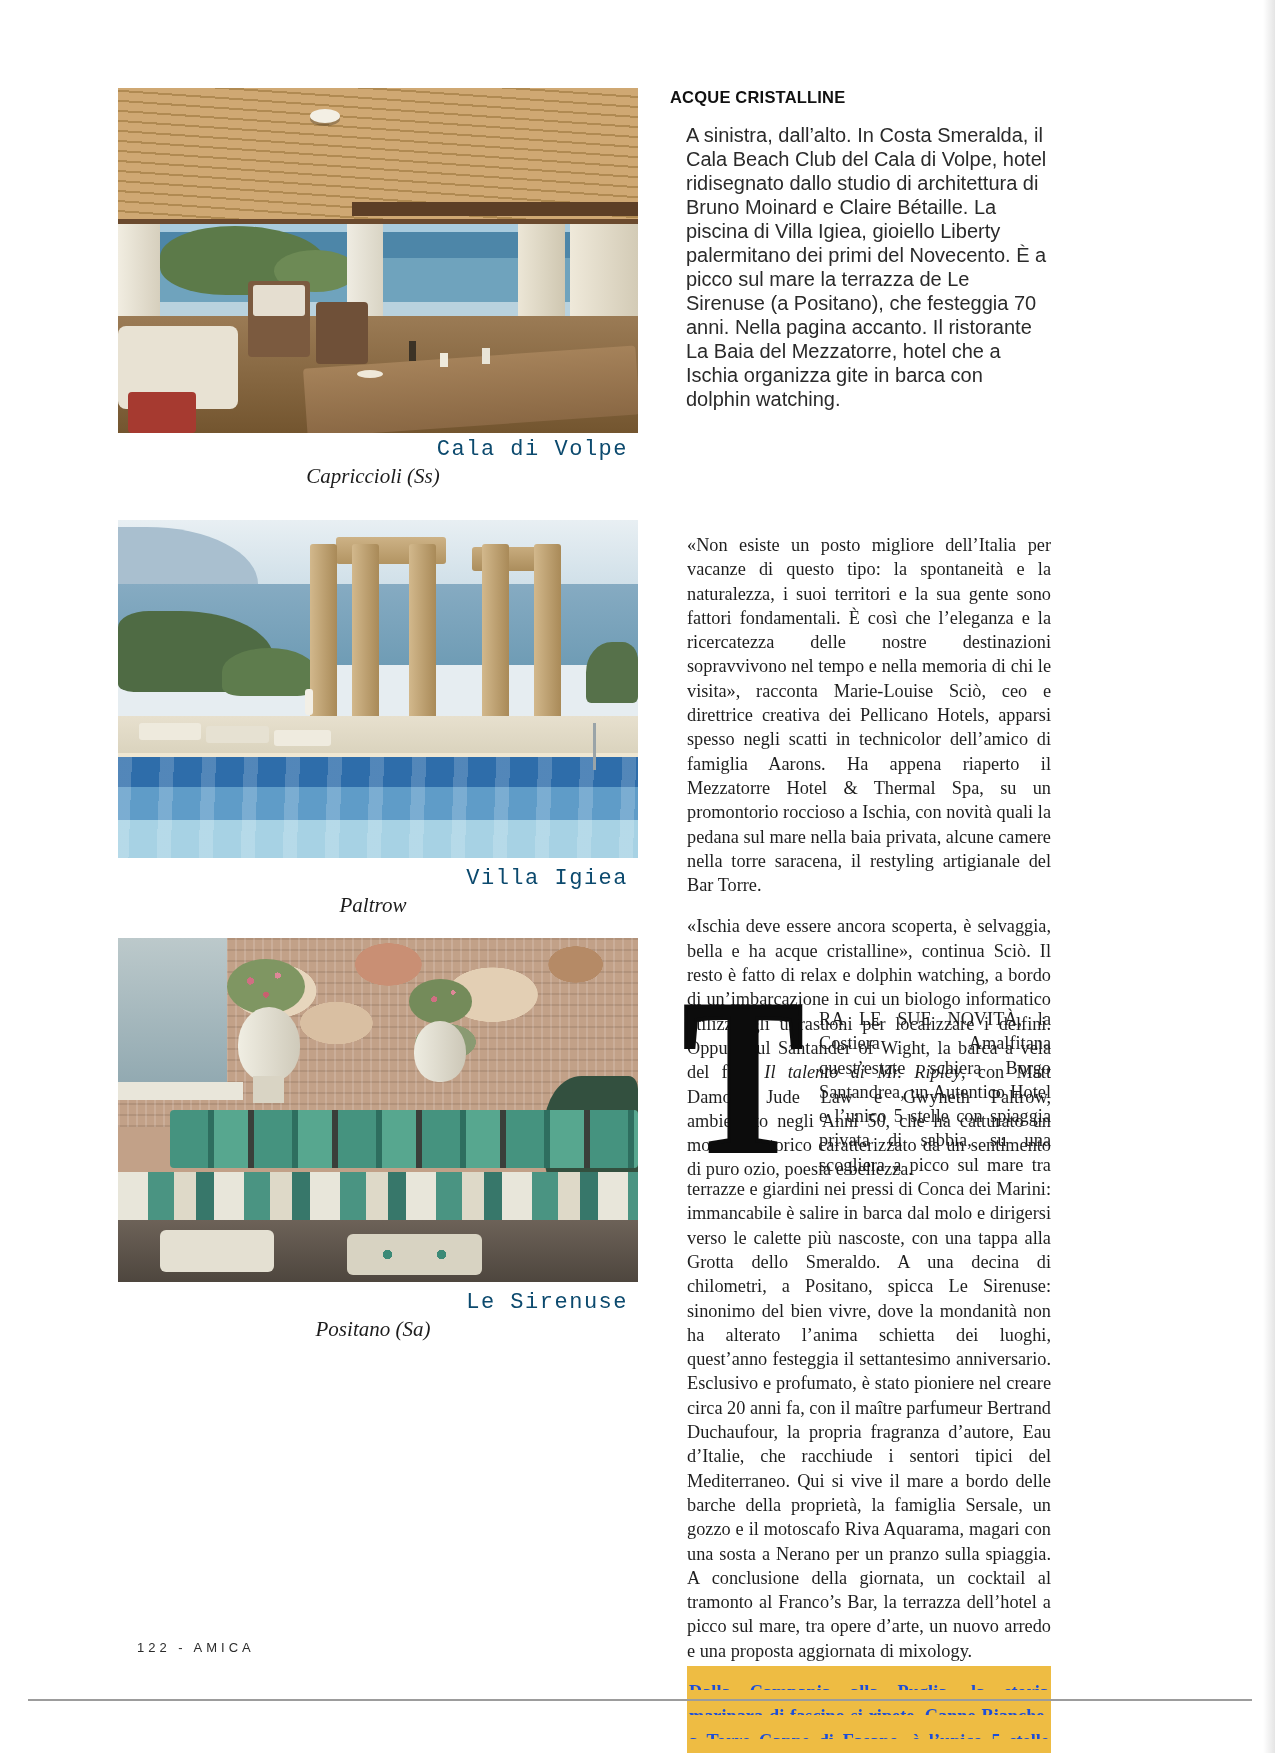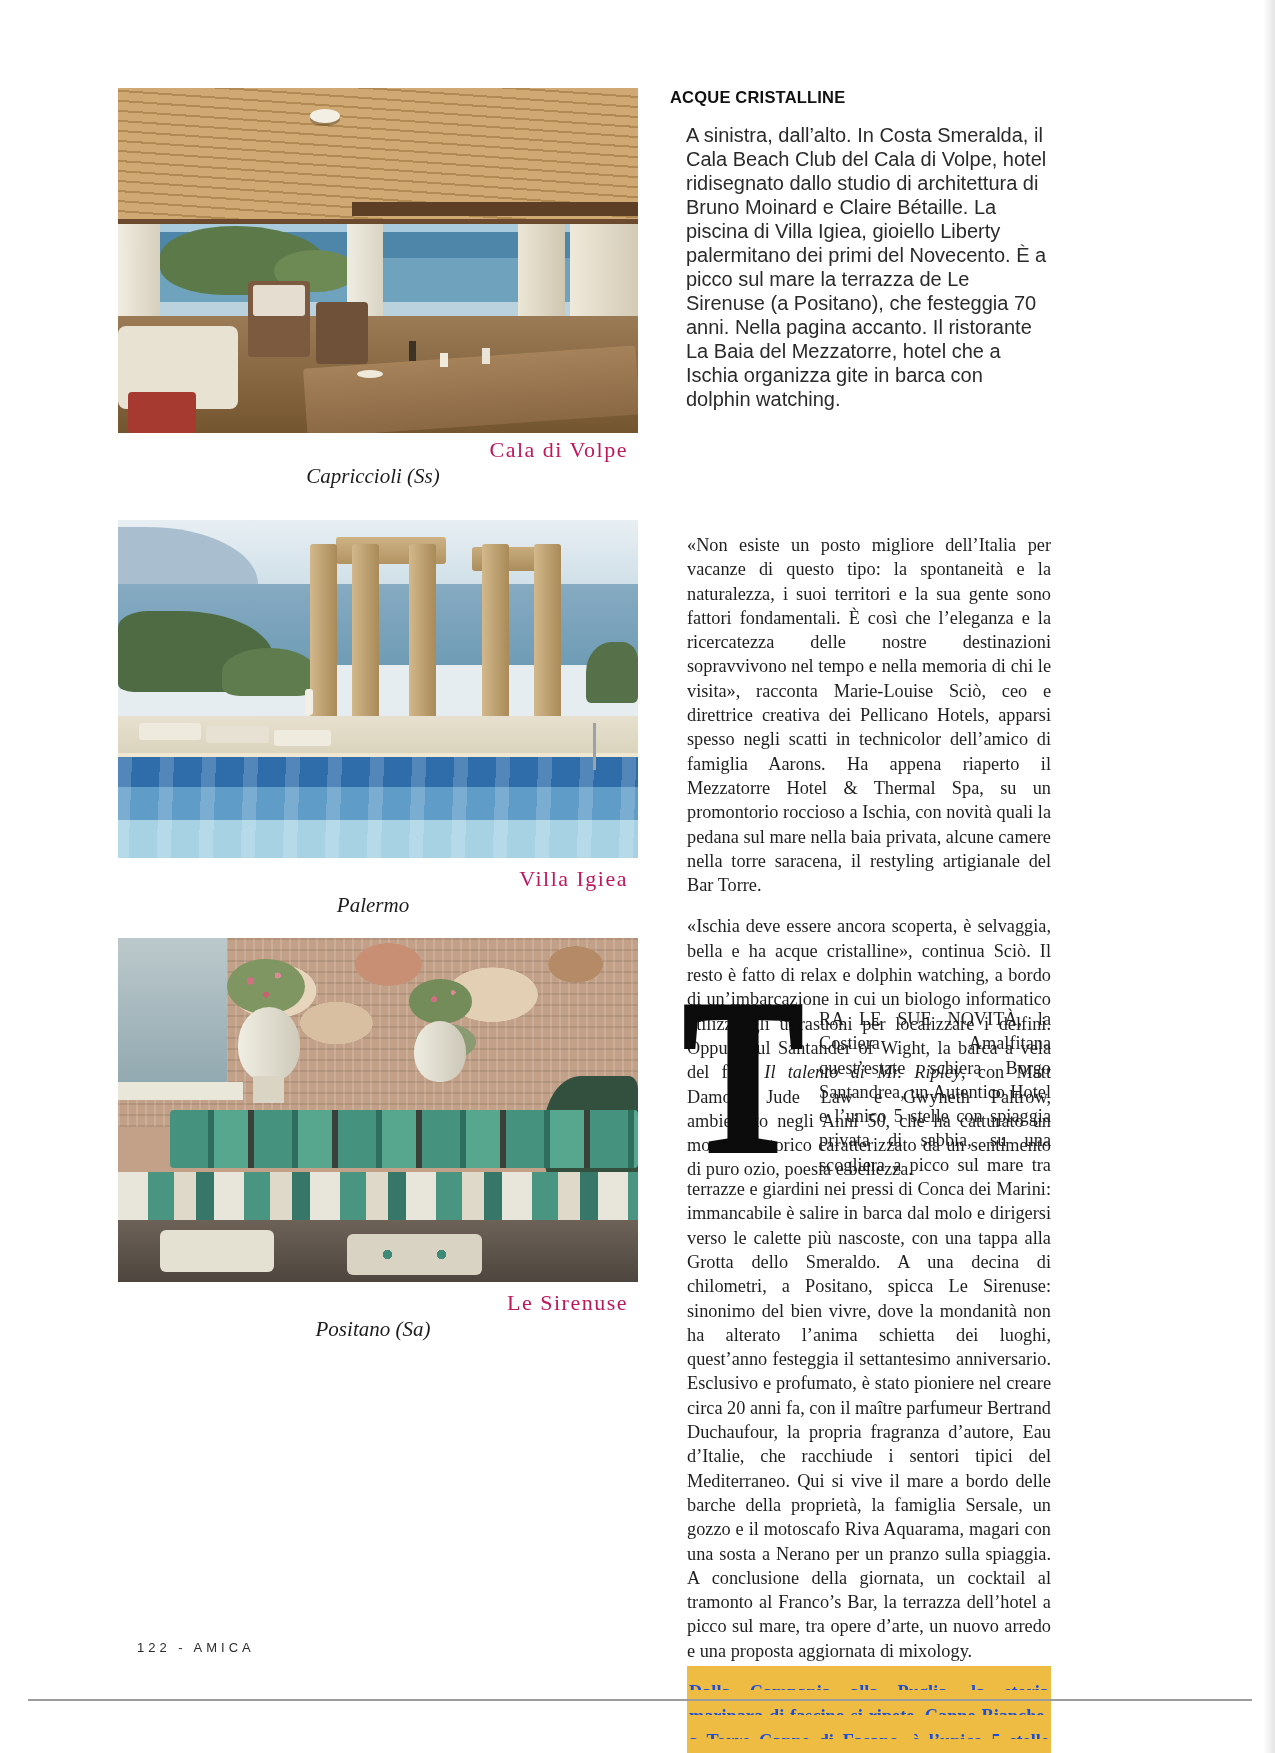--- a/index.html
+++ b/index.html
@@ -90,22 +90,22 @@
   .p3-chairs2{left:0;top:68%;width:100%;height:15%;
       background:repeating-linear-gradient(90deg,#e8e6da 0 30px,#4a9482 30px 56px,#ded9c8 56px 78px,#37776a 78px 96px);}
   .p3-floor{left:0;bottom:0;width:100%;height:18%;background:linear-gradient(#6d6258,#4e463e);}
   .p3-table1{left:8%;bottom:3%;width:22%;height:12%;background:#e4e0d2;border-radius:6px;}
   .p3-table2{left:44%;bottom:2%;width:26%;height:12%;background:#d8d3c2;border-radius:6px;
       background-image:radial-gradient(circle 8px at 30% 50%,#3c8a77 0 60%,transparent 61%),
                        radial-gradient(circle 8px at 70% 50%,#3c8a77 0 60%,transparent 61%);}
 
   
   .cap{position:absolute;left:118px;width:520px;text-align:right;padding-right:10px;box-sizing:border-box;}
-  .cap-title{font-family:Liberation Serif, serif;font-size:22px;line-height:26px;
-             color:#be185d;letter-spacing:1.5px;}
+  .cap-title{font-family:Liberation Mono, monospace;font-size:22px;line-height:26px;
+             color:#0c4a6e;letter-spacing:1.5px;}
   .cap-loc{font-family:"Liberation Serif",serif;font-style:italic;font-size:21px;line-height:26px;color:#1c1c1c;text-align:center;}
   #cap1{top:437px;} #cap2{top:866px;} #cap3{top:1290px;}
 
   
   .sidecap{position:absolute;left:670px;top:88px;width:398px;font-family:"Liberation Sans",sans-serif;color:#2a2a2a;}
   .sidecap h2{margin:0 0 16px 0;font-size:16.5px;line-height:19px;font-weight:bold;letter-spacing:.2px;color:#111;}
   .sidecap p{margin:16px;font-size:20px;line-height:24px;}
 
   .bodytext{position:absolute;left:670px;width:398px;font-size:18.3px;line-height:24.3px;
             text-align:justify;hyphens:auto;-webkit-hyphens:auto;color:#1e1e1e;}
@@ -178,21 +178,21 @@
     <div class="p2-lounger1"></div>
     <div class="p2-lounger2"></div>
     <div class="p2-lounger3"></div>
     <div class="p2-figure"></div>
     <div class="p2-pool"></div>
     <div class="p2-ripple"></div>
     <div class="p2-rail"></div>
   </figure>
   <div class="cap" id="cap2">
     <div class="cap-title">Villa Igiea</div>
-    <div class="cap-loc">Palermo</div>
+    <div class="cap-loc">Paltrow</div>
   </div>
 
   <figure class="photo" id="photo3">
     <div class="p3-hill"></div>
     <div class="p3-sea"></div>
     <div class="p3-ledge"></div>
     <div class="p3-darkgreen"></div>
     <div class="p3-urnflower1"></div>
     <div class="p3-urn1"></div>
     <div class="p3-urn1base"></div>

